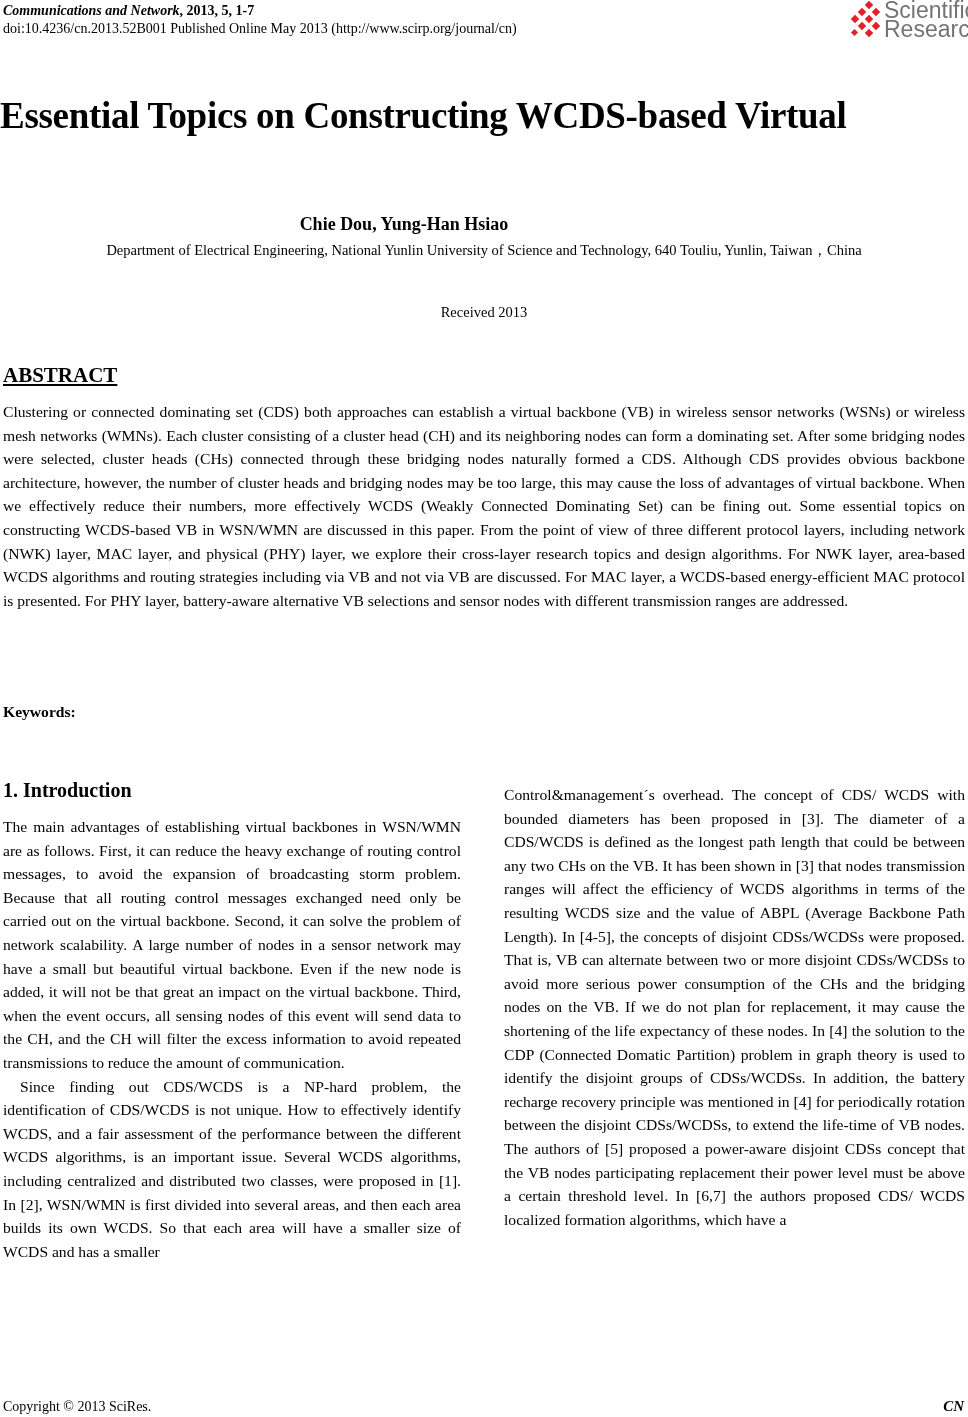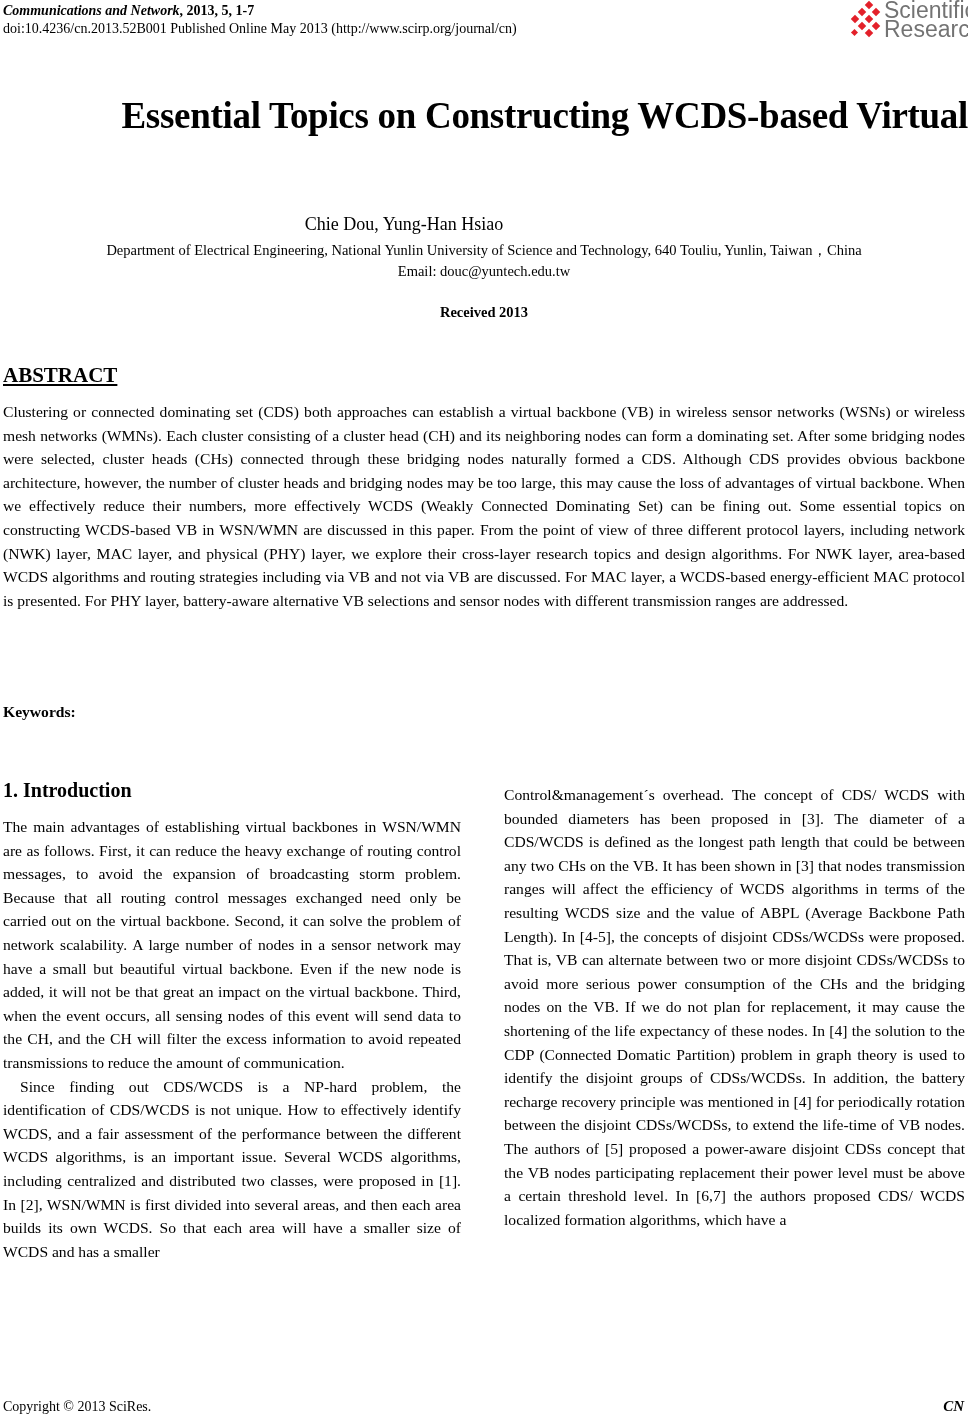--- a/index.html
+++ b/index.html
@@ -10,26 +10,26 @@
   .abs { position: absolute; }
   .journal-line { left: 3px; top: 2px; font-size: 14px; line-height: 17px; }
   .journal-line .jname { font-weight: bold; font-style: italic; }
   .journal-line .jvol { font-weight: bold; }
   .doi-line { left: 3px; top: 20px; font-size: 14px; line-height: 17px; }
 
   .logo { right: 2px; top: 0px; width: 120px; height: 44px; }
   .logo-text { position: absolute; left: 38px; top: 1px; font-family: "Liberation Sans", sans-serif; font-size: 23px; line-height: 19px; color: #737373; }
 
   .title {
-    left: 0; width: 968px; top: 92px; text-align: right;
+    left: 0; width: 968px; top: 92px; text-align: left;
     font-weight: bold; font-size: 37px; line-height: 48px; letter-spacing: -0.3px;
   }
-  .authors { left: 0; width: 808px; top: 213px; text-align: center; font-weight: normal; font-size: 18px; line-height: 22px; }
+  .authors { left: 0; width: 808px; top: 213px; text-align: center; font-weight: bold; font-size: 18px; line-height: 22px; }
   .affil { left: 0; width: 968px; top: 240px; text-align: center; font-size: 14.5px; line-height: 21px; }
-  .received { left: 0; width: 968px; top: 303px; text-align: center; font-size: 14.5px; line-height: 18px; font-weight: bold; }
+  .received { left: 0; width: 968px; top: 303px; text-align: center; font-size: 14.5px; line-height: 18px; }
 
   .abstract-heading { left: 3px; top: 362px; font-weight: bold; font-size: 21px; line-height: 26px; text-decoration: underline; }
   .abstract-body {
     left: 3px; top: 400px; width: 962px; font-size: 15.6px; line-height: 23.6px;
     text-align: justify; hyphens: none;
   }
   .keywords { left: 3px; top: 700px; width: 962px; font-size: 15.6px; line-height: 23.6px; }
   .keywords .kw-label { font-weight: bold; }
   .keywords .kw-wrap { display: flex; flex-direction: column; }
   .keywords .kw-text { padding-left: 4px; width: 860px; }
@@ -72,21 +72,20 @@
   </div>
 </div>
 
 <div class="abs title">
   <div>Essential Topics on Constructing WCDS-based Virtual</div>
 </div>
 
 <div class="abs authors">Chie Dou, Yung-Han Hsiao</div>
 <div class="abs affil">
   <div>Department of Electrical Engineering, National Yunlin University of Science and Technology, 640 Touliu, Yunlin, Taiwan，China</div>
-  <div>Email: douc@yuntech.edu.tw</div>
 </div>
 <div class="abs received">Received 2013</div>
 
 <div class="abs abstract-heading">ABSTRACT</div>
 <div class="abs abstract-body">Clustering or connected dominating set (CDS) both approaches can establish a virtual backbone (VB) in wireless sensor networks (WSNs) or wireless mesh networks (WMNs). Each cluster consisting of a cluster head (CH) and its neighbor­ing nodes can form a dominating set. After some bridging nodes were selected, cluster heads (CHs) connected through these bridging nodes naturally formed a CDS. Although CDS provides obvious backbone architecture, however, the number of cluster heads and bridging nodes may be too large, this may cause the loss of advantages of virtual backbone. When we effectively reduce their numbers, more effectively WCDS (Weakly Connected Dominating Set) can be fining out. Some essential topics on constructing WCDS-based VB in WSN/WMN are discussed in this paper. From the point of view of three different protocol layers, including network (NWK) layer, MAC layer, and physical (PHY) layer, we explore their cross-layer research topics and design algorithms. For NWK layer, area-based WCDS algorithms and routing strategies including via VB and not via VB are discussed. For MAC layer, a WCDS-based energy-efficient MAC protocol is presented. For PHY layer, battery-aware alternative VB selections and sensor nodes with different transmission ranges are addressed.</div>
 
 <div class="abs keywords">
   <div class="kw-wrap">
     <span class="kw-label">Keywords:</span>
   </div>

